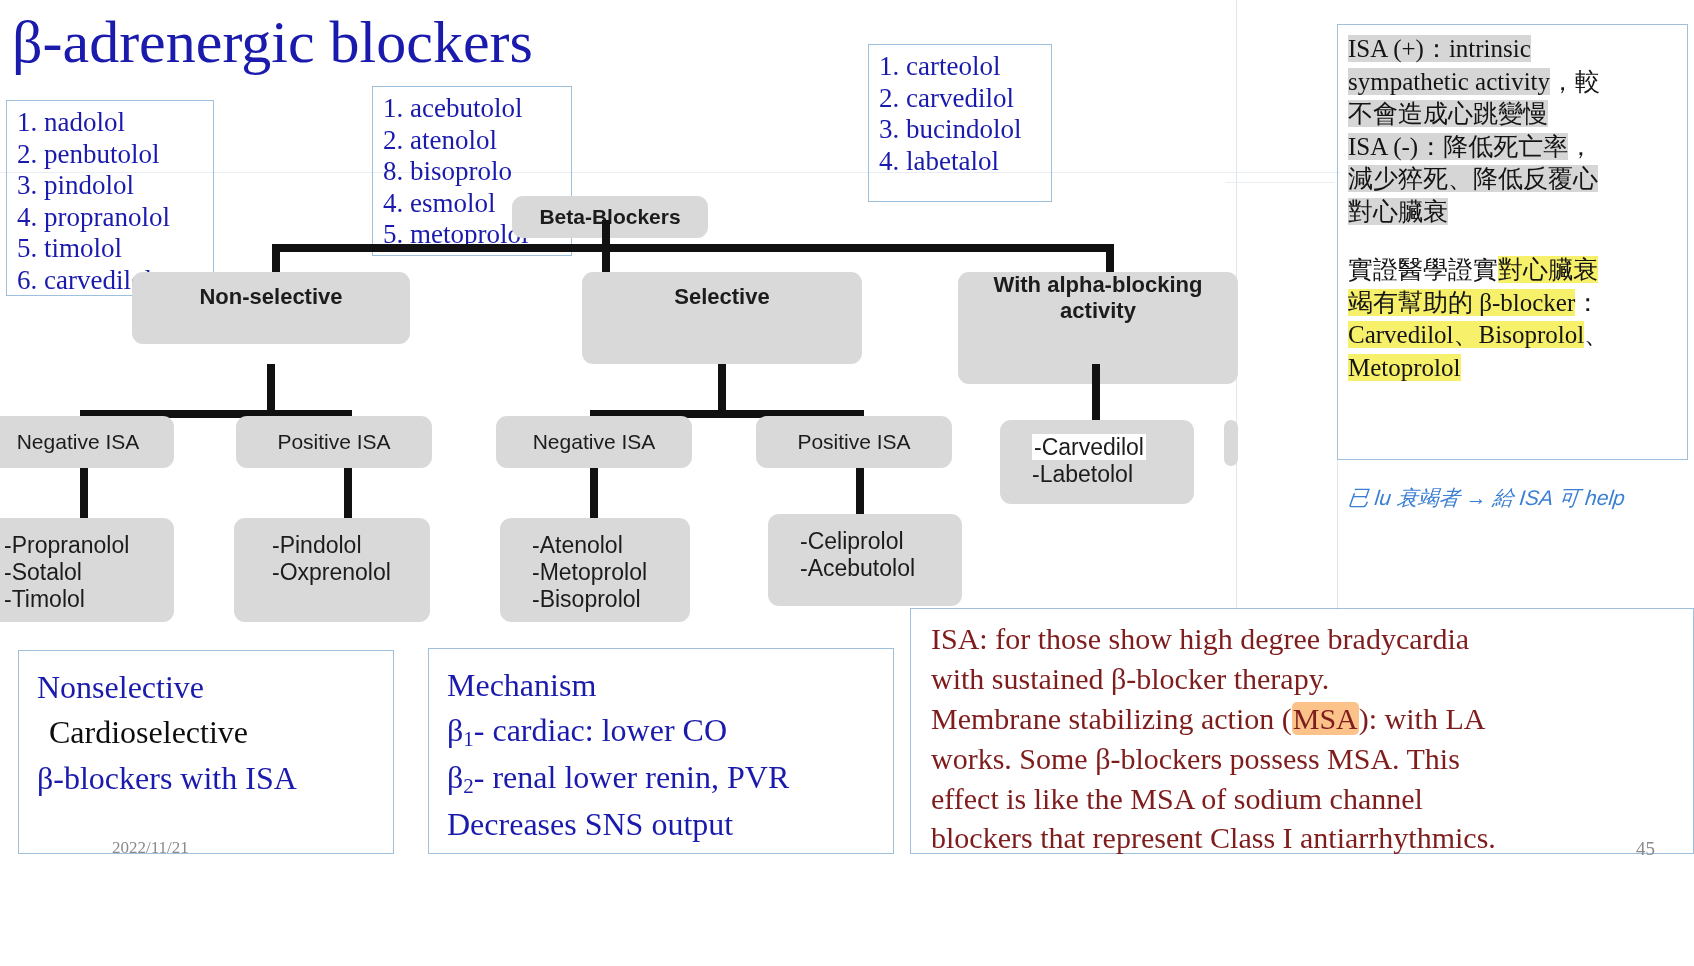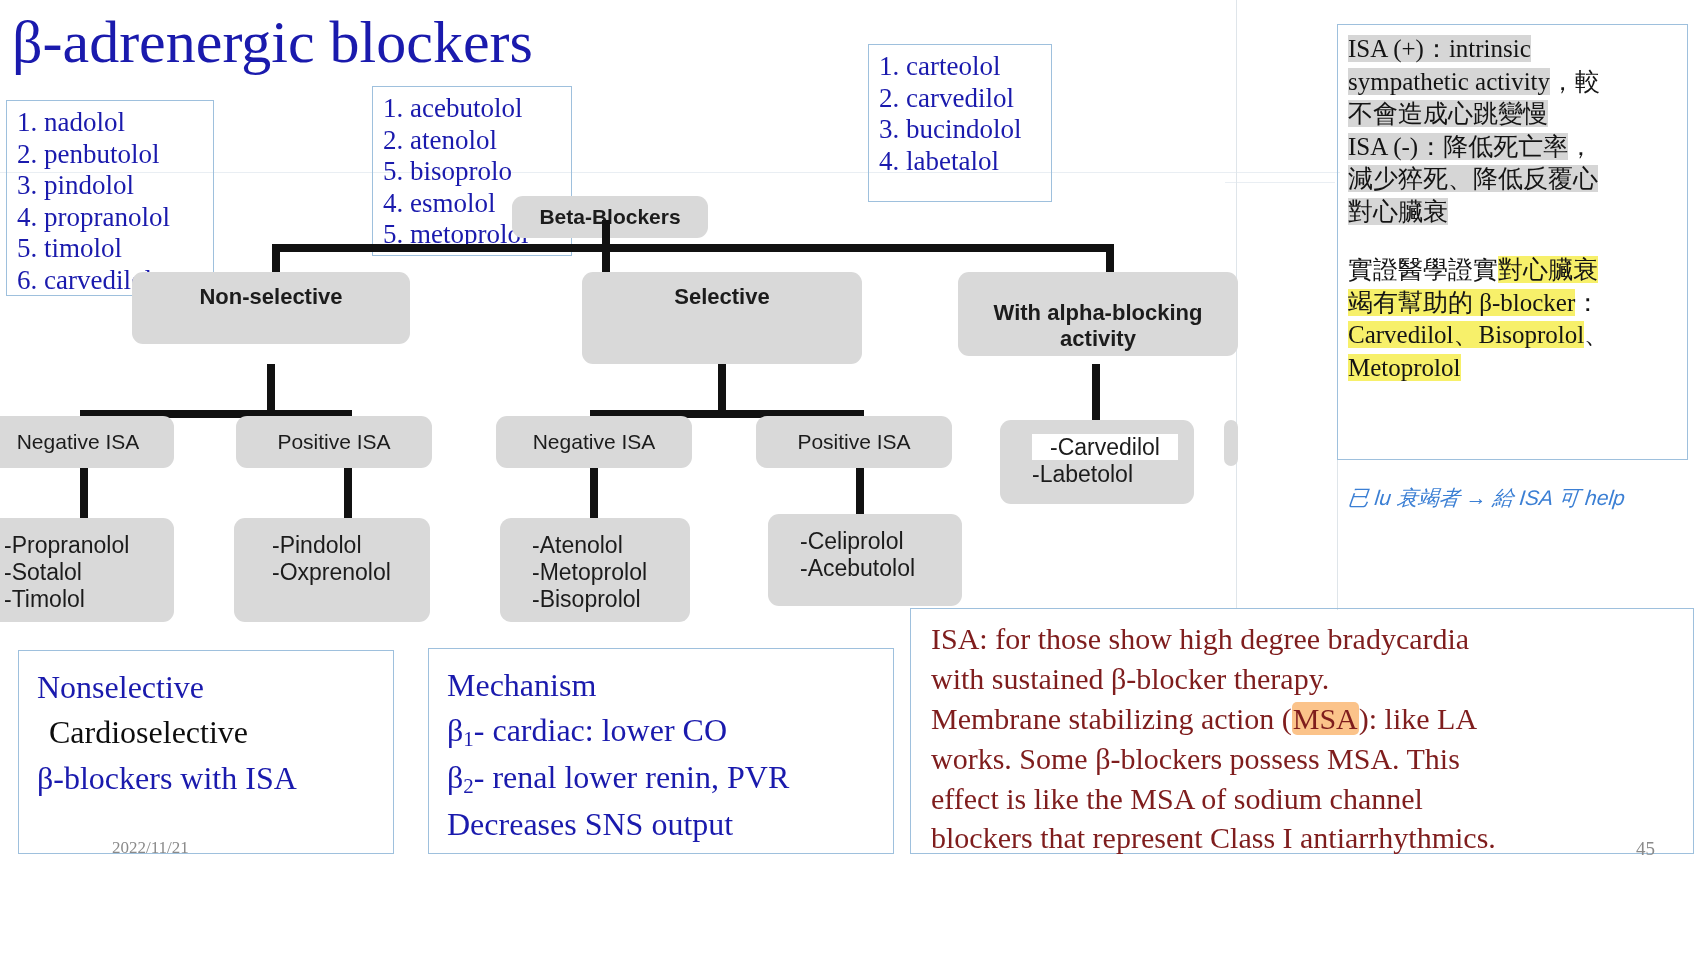--- a/index.html
+++ b/index.html
@@ -55,21 +55,21 @@
     box-sizing:border-box;
   }
   .node.center{align-items:center;}
   .node.top{align-items:flex-start;}
   .node-label{line-height:1.18;}
   .bold{font-weight:bold;}
   .leaf{font-weight:400;text-align:left;}
   .conn{position:absolute;background:#111111;}
 
   
-  .whitehl{background:#ffffff;padding:0 18px;}
+  .whitehl{background:#ffffff;padding:0 2px;}
 
   
   #rightpanel{
     left:1337px;top:24px;width:351px;height:436px;
     border:1px solid #9ec0dd;
     box-sizing:border-box;
     padding:8px 6px 4px 10px;
     font-family:"Liberation Serif", serif;
     font-size:25px;
     line-height:1.30;
@@ -142,21 +142,21 @@
       <div>4. propranolol</div>
       <div>5. timolol</div>
       <div>6. carvedilol</div>
     </div>
   </div>
 
   <div class="abs bluebox" style="left:372px;top:86px;width:200px;height:170px;">
     <div class="bluelist">
       <div>1. acebutolol</div>
       <div>2. atenolol</div>
-      <div>5. bisoprolo</div>
+      <div>8. bisoprolo</div>
       <div>4. esmolol</div>
       <div>5. metoprolol</div>
     </div>
   </div>
 
   <div class="abs bluebox" style="left:868px;top:44px;width:184px;height:158px;">
     <div class="bluelist">
       <div>1. carteolol</div>
       <div>2. carvedilol</div>
       <div>3. bucindolol</div>
@@ -175,21 +175,21 @@
   <div class="conn" style="left:272px;top:244px;width:8px;height:32px;"></div>
   <div class="conn" style="left:602px;top:244px;width:8px;height:32px;"></div>
   <div class="conn" style="left:1106px;top:244px;width:8px;height:32px;"></div>
 
   <div class="node top" style="left:132px;top:272px;width:278px;height:72px;padding-top:12px;">
     <span class="node-label bold" style="font-size:22px;">Non-selective</span>
   </div>
   <div class="node top" style="left:582px;top:272px;width:280px;height:92px;padding-top:12px;">
     <span class="node-label bold" style="font-size:22px;">Selective</span>
   </div>
-  <div class="node top" style="left:958px;top:272px;width:280px;height:84px;padding-top:28px;">
+  <div class="node top" style="left:958px;top:272px;width:280px;height:112px;padding-top:0;">
     <span class="node-label bold" style="font-size:22px;line-height:1.2;">
       <span>With alpha-blocking</span><br>
       <span>activity</span>
     </span>
   </div>
 
   <div class="conn" style="left:267px;top:364px;width:8px;height:50px;"></div>
   <div class="conn" style="left:80px;top:410px;width:272px;height:8px;"></div>
   <div class="conn" style="left:80px;top:410px;width:8px;height:30px;"></div>
   <div class="conn" style="left:344px;top:410px;width:8px;height:30px;"></div>
@@ -308,21 +308,21 @@
       <div>Mechanism</div>
       <div><span>β</span><span class="sub">1</span><span>- cardiac: lower CO</span></div>
       <div><span>β</span><span class="sub">2</span><span>- renal lower renin, PVR</span></div>
       <div>Decreases SNS output</div>
     </div>
   </div>
 
   <div class="abs" id="box-red">
     <div>ISA: for those show high degree bradycardia</div>
     <div>with sustained β-blocker therapy.</div>
-    <div><span>Membrane stabilizing action (</span><span class="orangehl">MSA</span><span>): like LA</span></div>
+    <div><span>Membrane stabilizing action (</span><span class="orangehl">MSA</span><span>): with LA</span></div>
     <div>works. Some β-blockers possess MSA. This</div>
     <div>effect is like the MSA of sodium channel</div>
     <div>blockers that represent Class I antiarrhythmics.</div>
   </div>
 
   <div class="abs" id="date">2022/11/21</div>
   <div class="abs" id="pageno">45</div>
 
 </div>
 

